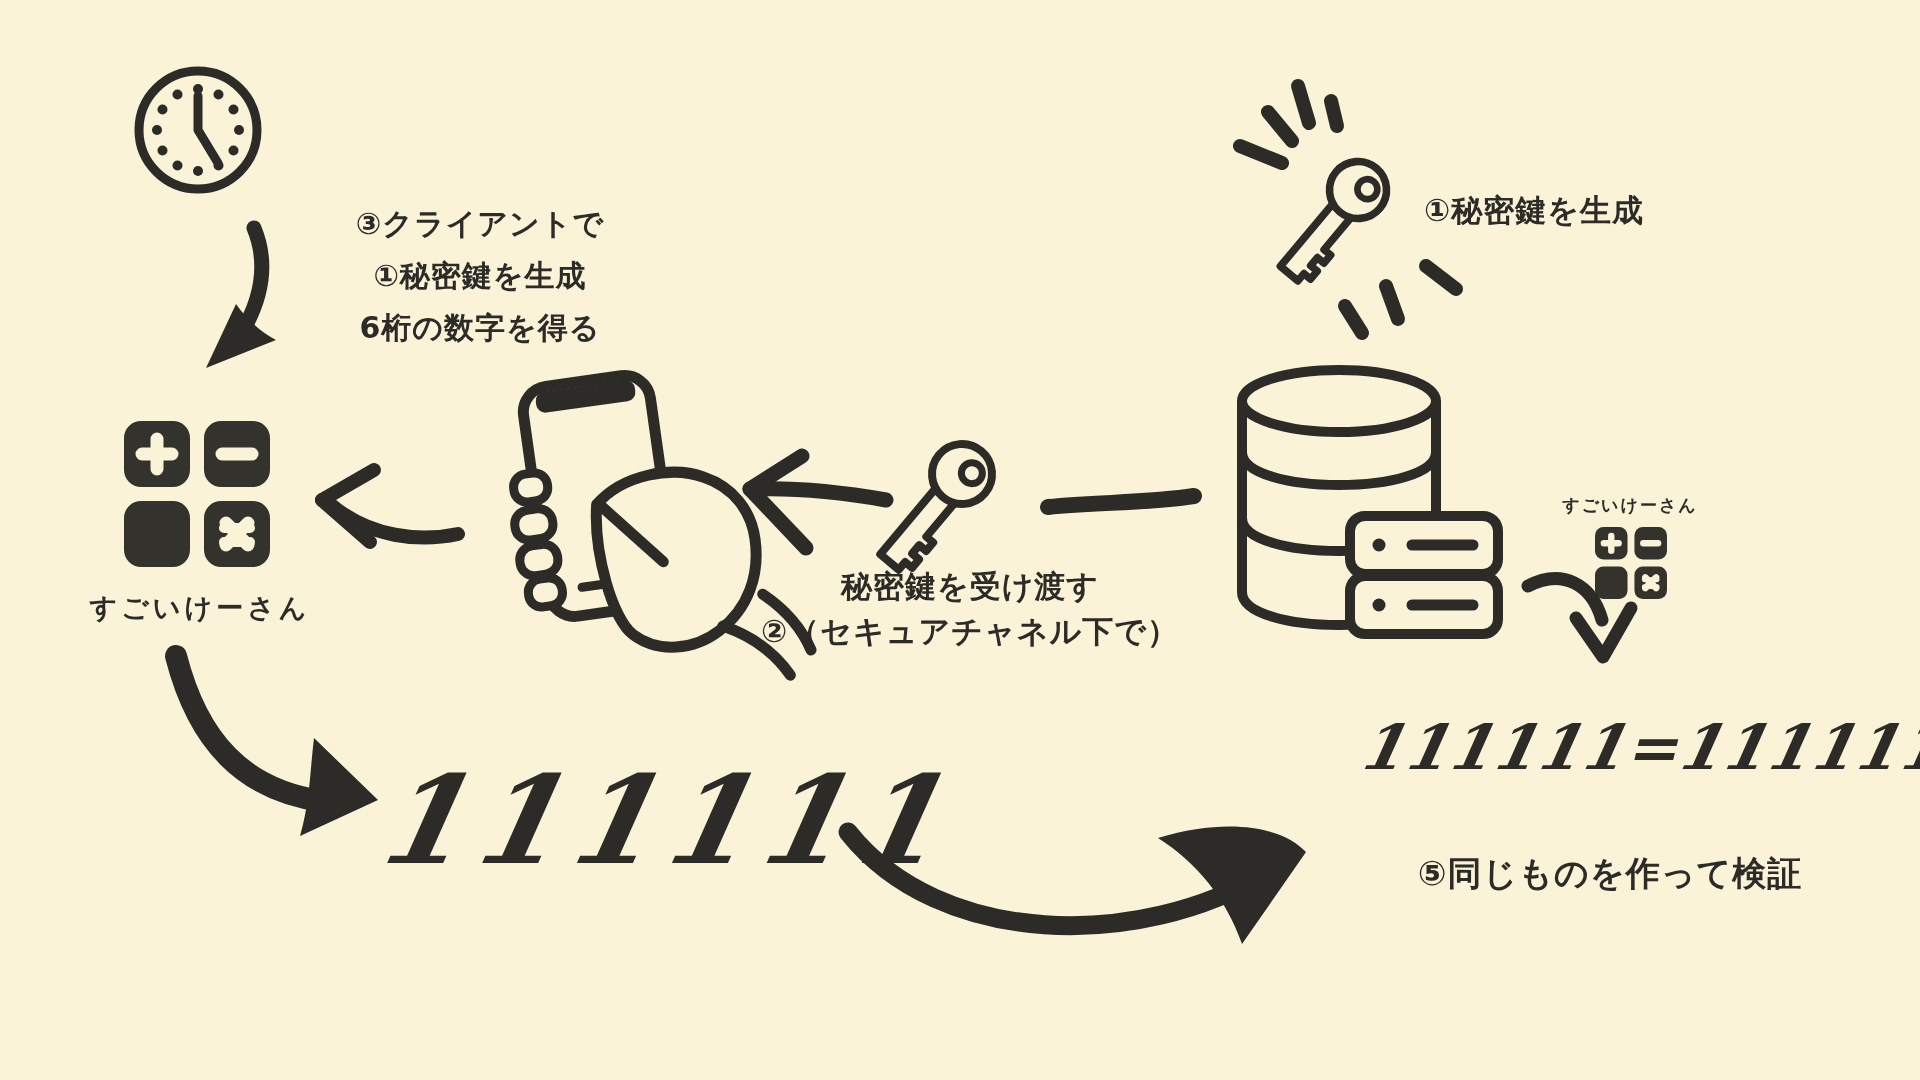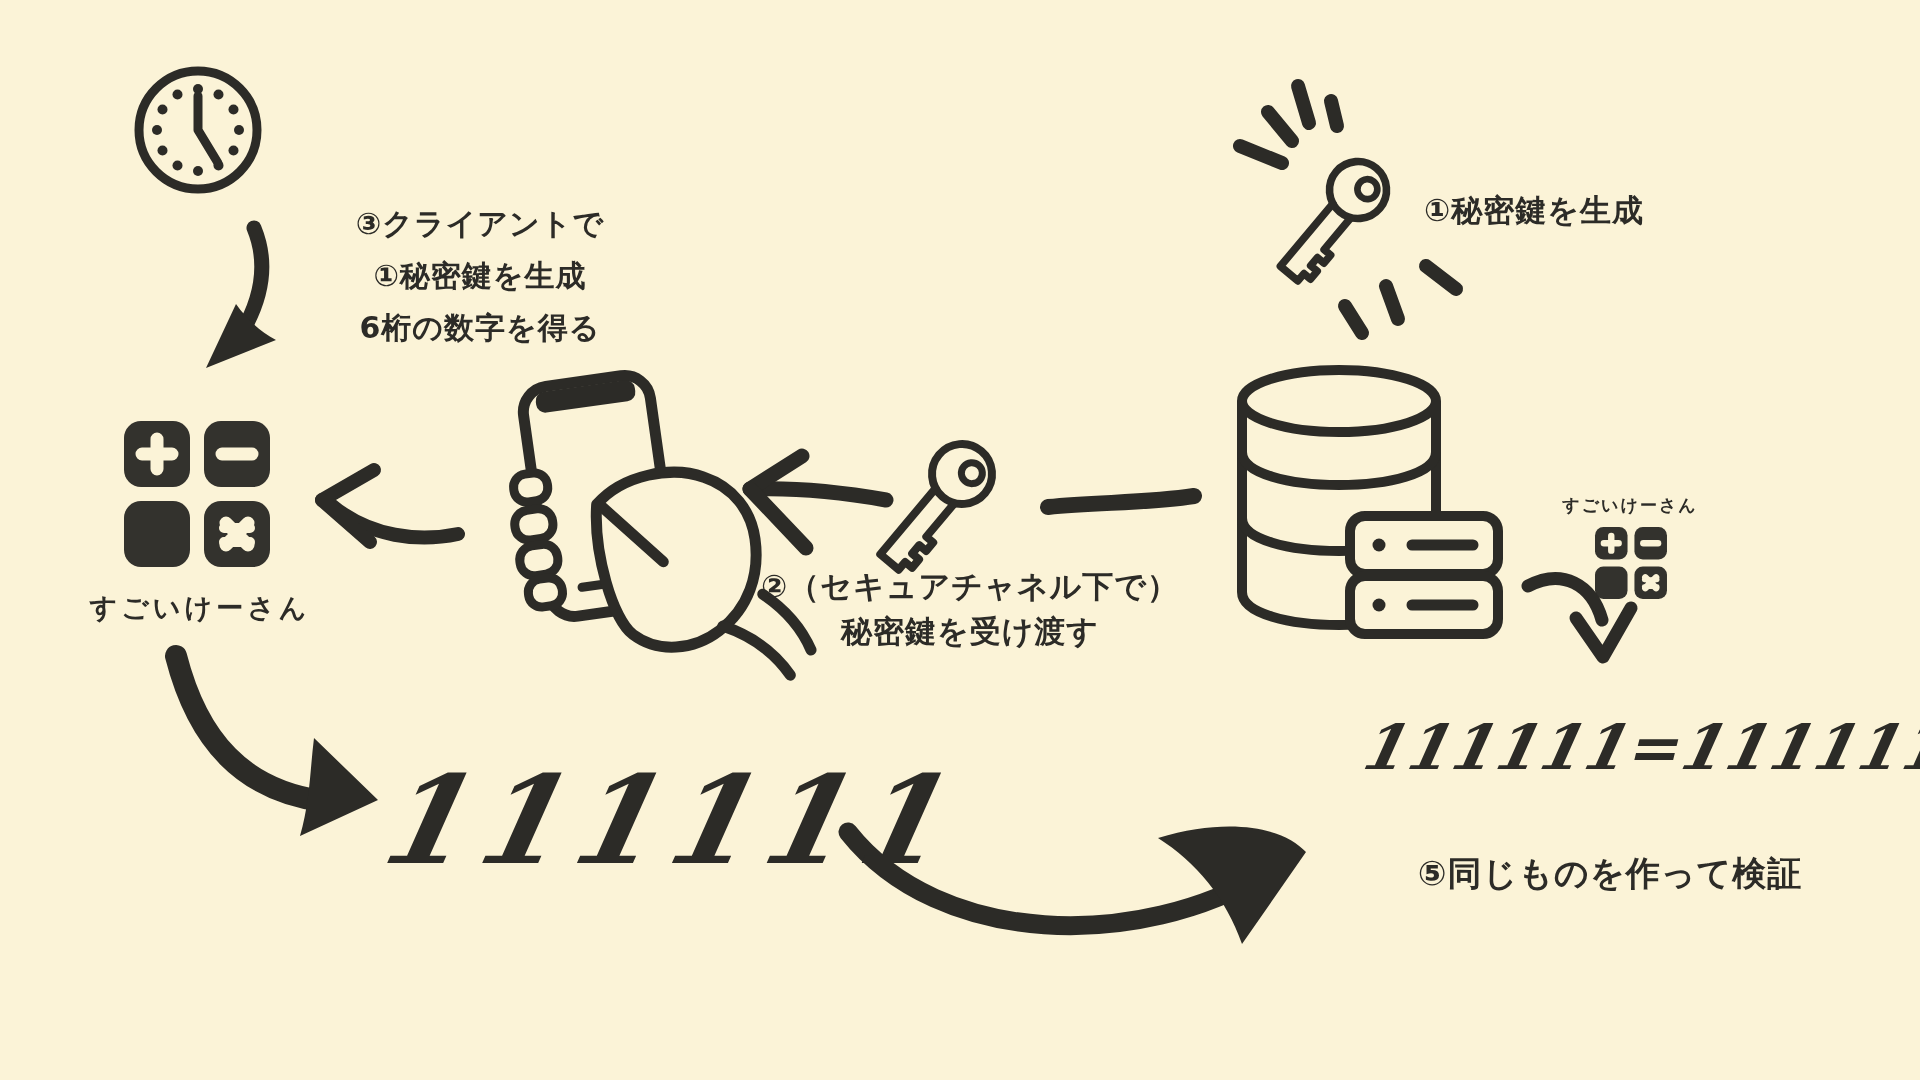--- a/index.html
+++ b/index.html
@@ -165,22 +165,22 @@
 
   <div class="txt jp center step3">
     <div>③クライアントで</div>
     <div>①秘密鍵を生成</div>
     <div>6桁の数字を得る</div>
   </div>
 
   <div class="txt jp center calc-label-left">すごいけーさん</div>
 
   <div class="txt jp center step2">
+    <div>秘密鍵を受け渡す</div>
     <div>②（セキュアチャネル下で）</div>
-    <div>秘密鍵を受け渡す</div>
   </div>
 
   <div class="txt jp step1">①秘密鍵を生成</div>
 
   <div class="txt jp center calc-label-right">すごいけーさん</div>
 
   <div class="txt hand-num center verify-eq">111111=111111？</div>
 
   <div class="txt jp center step5">⑤同じものを作って検証</div>
 

